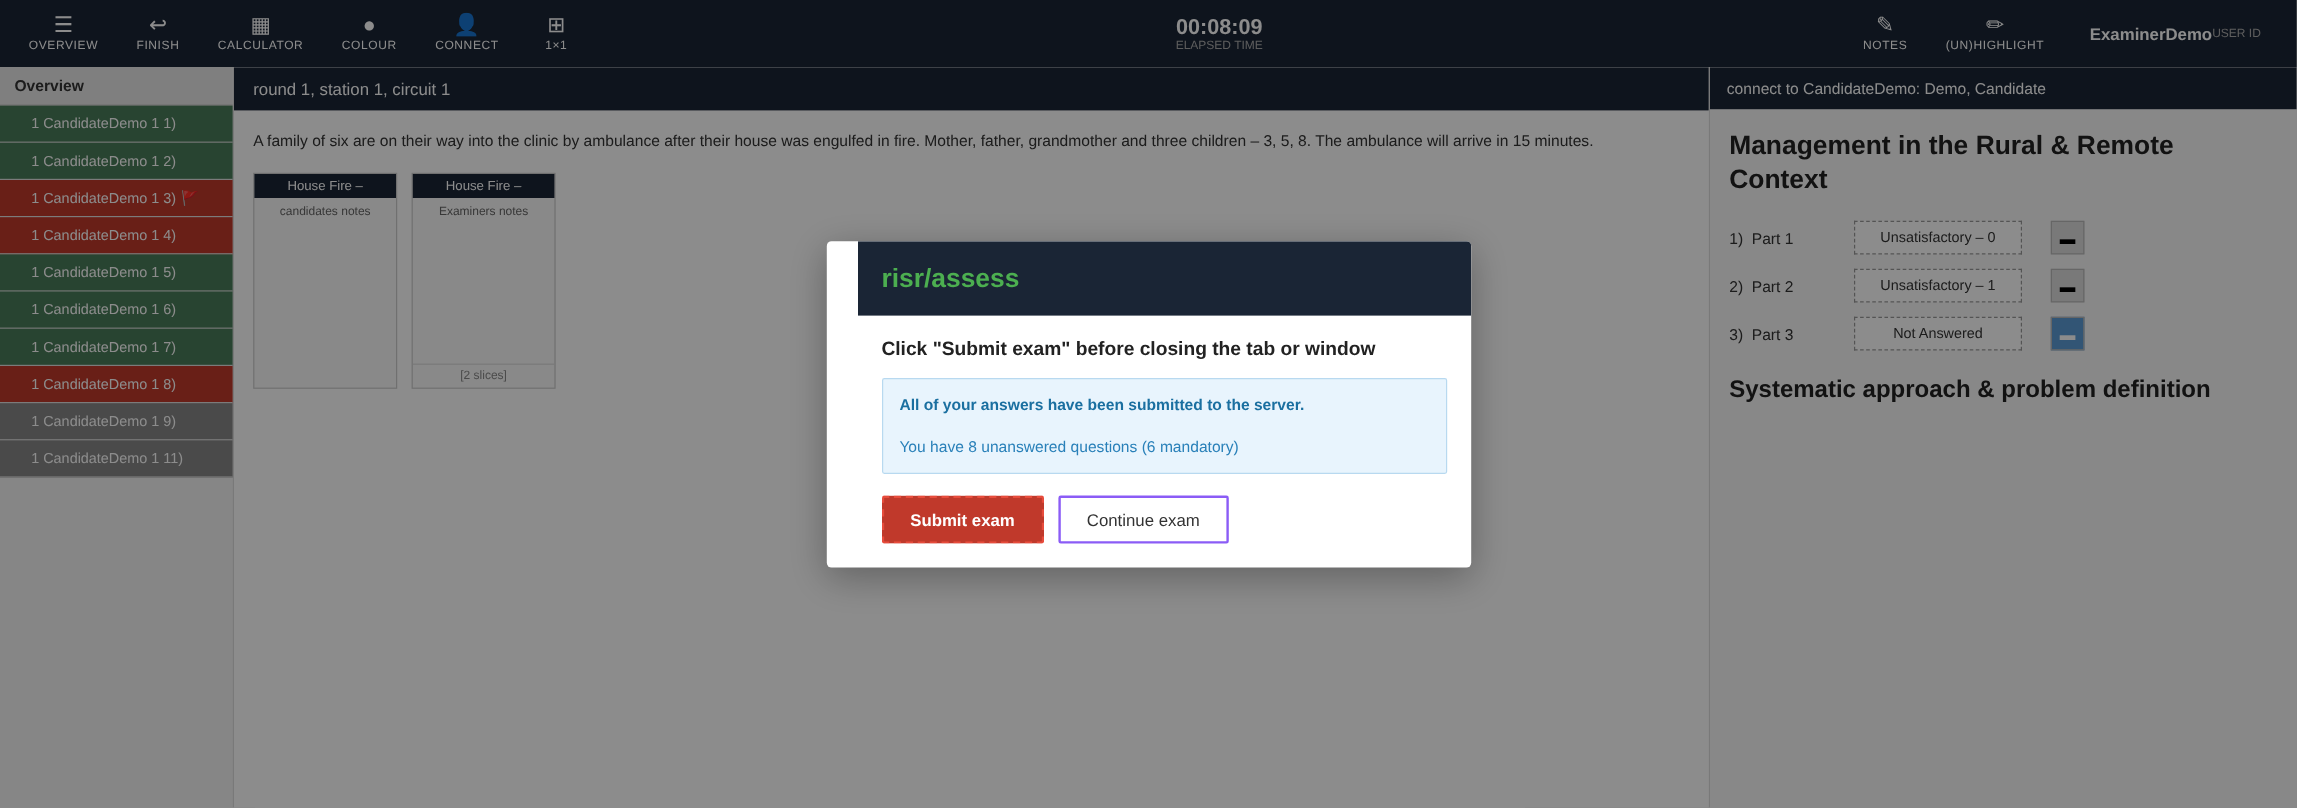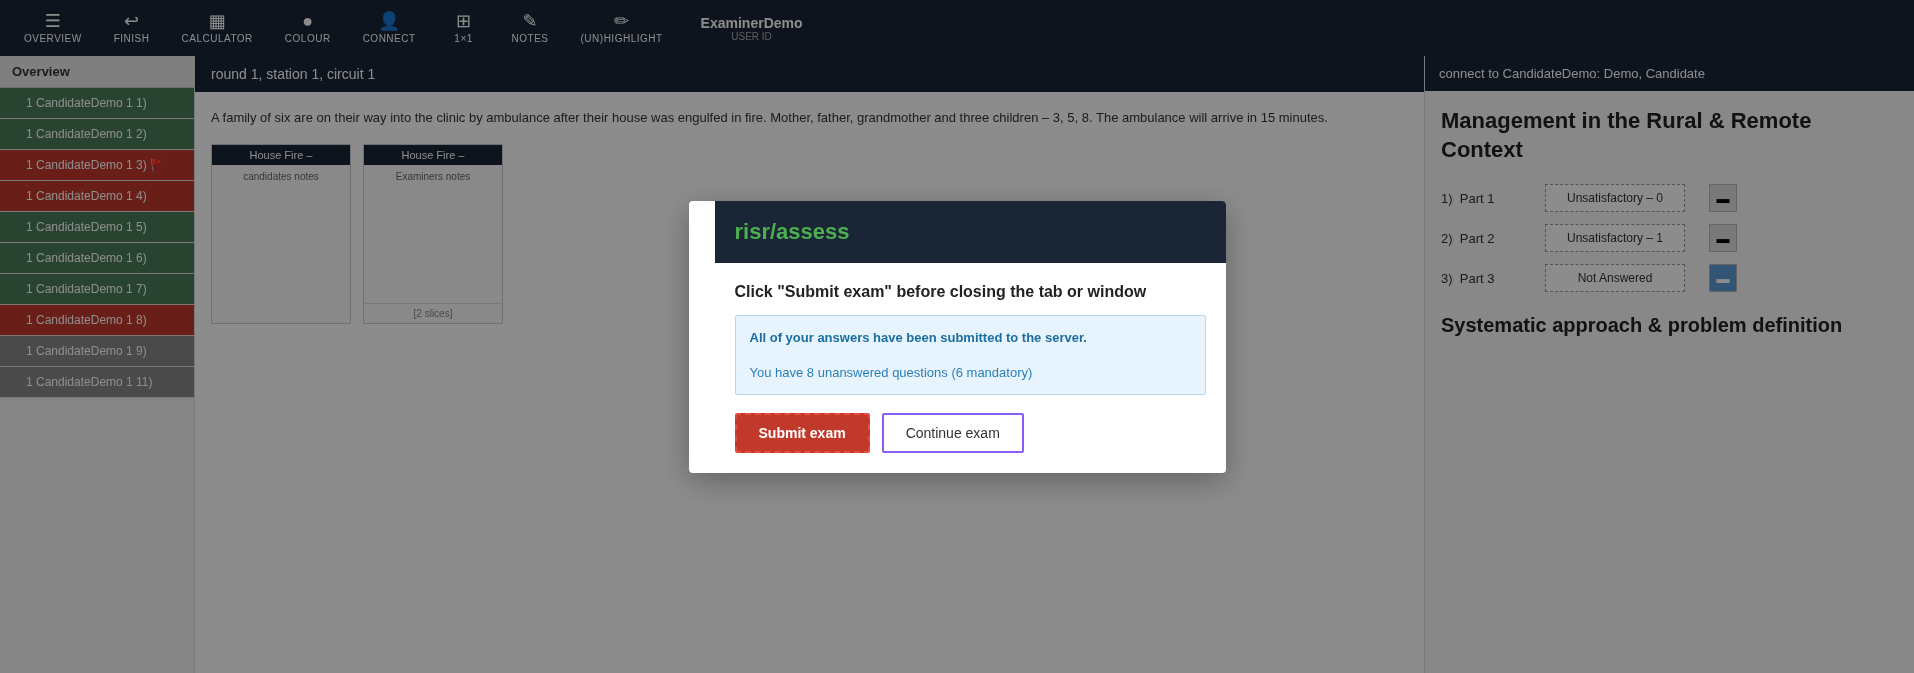--- a/index.html
+++ b/index.html
@@ -30,21 +30,21 @@
     .nav-label { font-size: 10px; text-transform: uppercase; letter-spacing: 0.5px; }
     .nav-center {
       flex: 1;
       display: flex;
       flex-direction: column;
       align-items: center;
       color: #fff;
     }
     .nav-time { font-size: 18px; font-weight: bold; }
     .nav-time-label { font-size: 10px; text-transform: uppercase; color: #aaa; }
-    .nav-user { display: flex; flex-direction: column; align-items: center; margin-right: 20px; }
+    .nav-user { display: flex; flex-direction: row; align-items: center; margin-right: 20px; }
     .nav-username { font-size: 14px; font-weight: bold; color: #fff; }
     .nav-user-label { font-size: 10px; color: #aaa; text-transform: uppercase; }
 
     
     .main-layout {
       display: flex;
       height: calc(673px - 56px);
     }
 
     
@@ -98,21 +98,21 @@
       color: #333;
       margin-bottom: 16px;
       line-height: 1.5;
     }
     .cards-row {
       display: flex;
       gap: 12px;
     }
     .card {
       border: 1px solid #ccc;
-      width: 140px;
+      width: 120px;
       min-height: 180px;
       background: #f9f9f9;
       display: flex;
       flex-direction: column;
       align-items: center;
     }
     .card-title {
       background: #1a2535;
       color: #fff;
       width: 100%;
@@ -302,20 +302,24 @@
   </div>
   <div class="nav-item">
     <span class="nav-icon">👤</span>
     <span class="nav-label">CONNECT</span>
   </div>
   <div class="nav-item">
     <span class="nav-icon">⊞</span>
     <span class="nav-label">1×1</span>
   </div>
 
+  <div class="nav-center">
+    <span class="nav-time">00:08:09</span>
+    <span class="nav-time-label">ELAPSED TIME</span>
+  </div>
 
   <div class="nav-item">
     <span class="nav-icon">✎</span>
     <span class="nav-label">NOTES</span>
   </div>
   <div class="nav-item">
     <span class="nav-icon">✏</span>
     <span class="nav-label">(UN)HIGHLIGHT</span>
   </div>
 

